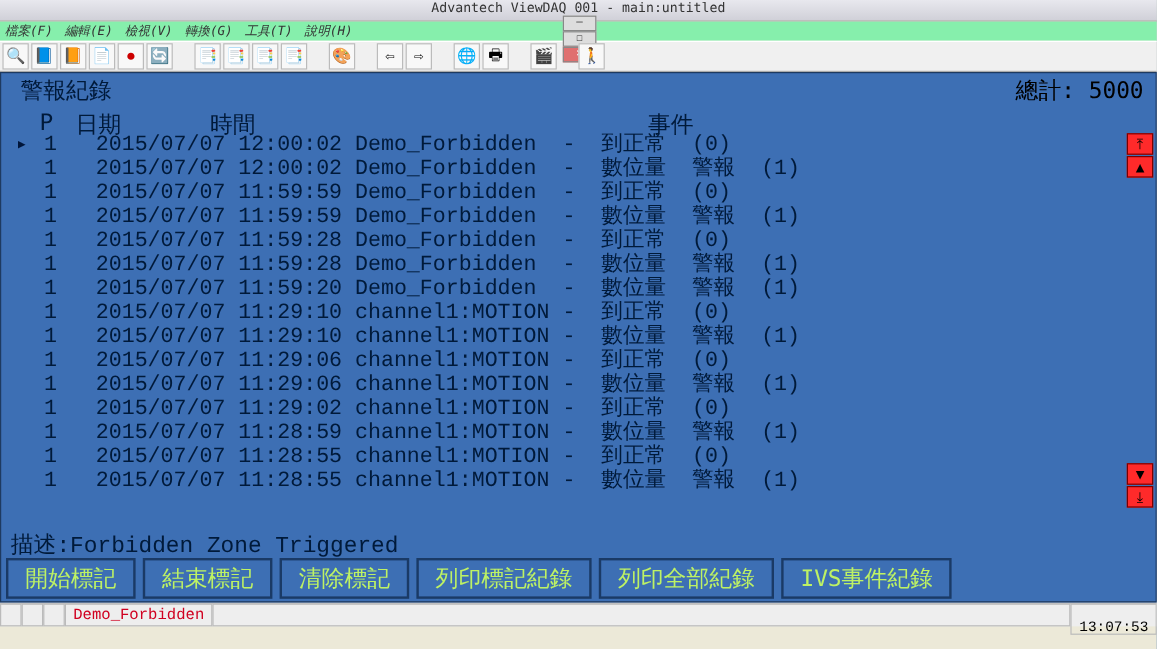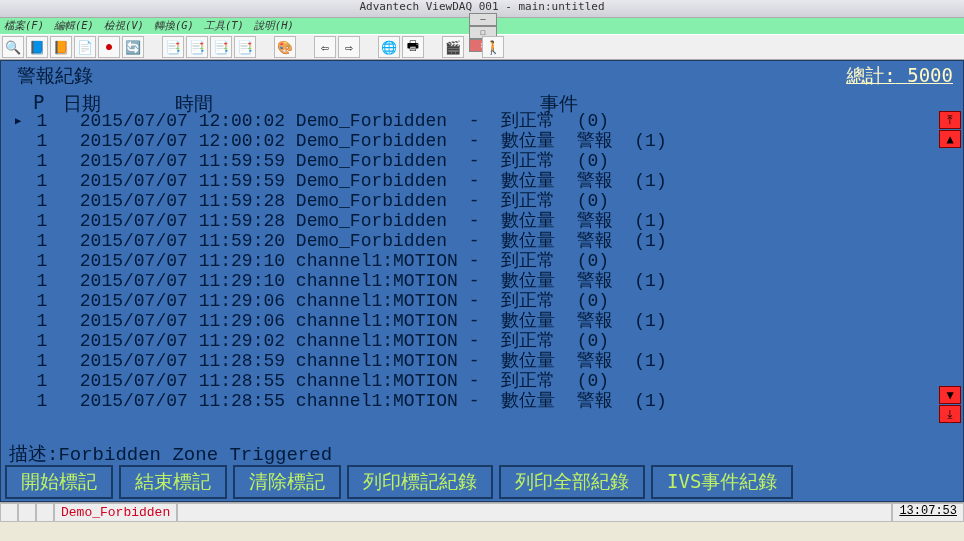--- a/index.html
+++ b/index.html
@@ -73,21 +73,21 @@
   }
   .alarm-header {
     display: flex;
     justify-content: space-between;
     align-items: center;
     padding: 2px 10px 2px 16px;
     font-size: 19px;
     color: #001a3a;
   }
   .alarm-header .title { color: #001a3a; }
-  .alarm-header .total { color: #fef9c3; text-decoration: underline; }
+  .alarm-header .total { color: #000000; }
   .col-headers {
     display: flex;
     font-size: 19px;
     color: #001a3a;
     padding-left: 32px;
   }
   .col-headers .cp { width: 30px; }
   .col-headers .cd { width: 112px; }
   .col-headers .ct { width: 140px; }
   .col-headers .ce { flex: 1; text-align: center; padding-right: 160px; }
@@ -150,21 +150,21 @@
     font-size: 12px;
   }
   .statusbar .cell {
     border: 1px solid #bbb;
     padding: 0 4px;
     display:flex;align-items:center;
   }
   .statusbar .cell.small { width: 18px; }
   .statusbar .cell.tag { color: #d00020; font-family:"Courier New",monospace; font-size:13px; flex-shrink:0; width: auto; padding:0 6px;}
   .statusbar .filler { flex: 1; border:1px solid #bbb;}
-  .statusbar .clock { border:1px solid #bbb; padding:0 6px; font-family:"Courier New",monospace;text-decoration:underline;}
+  .statusbar .clock { border:1px solid #bbb; padding:12px 6px; font-family:"Courier New",monospace;}
 </style>
 </head>
 <body>
 
 <div class="titlebar">
   <span>Advantech ViewDAQ 001 - main:untitled</span>
   <span class="spacer"></span>
   <div class="win-btn">—</div>
   <div class="win-btn">☐</div>
   <div class="win-btn" style="background:#e07070;color:#fff">✕</div>

